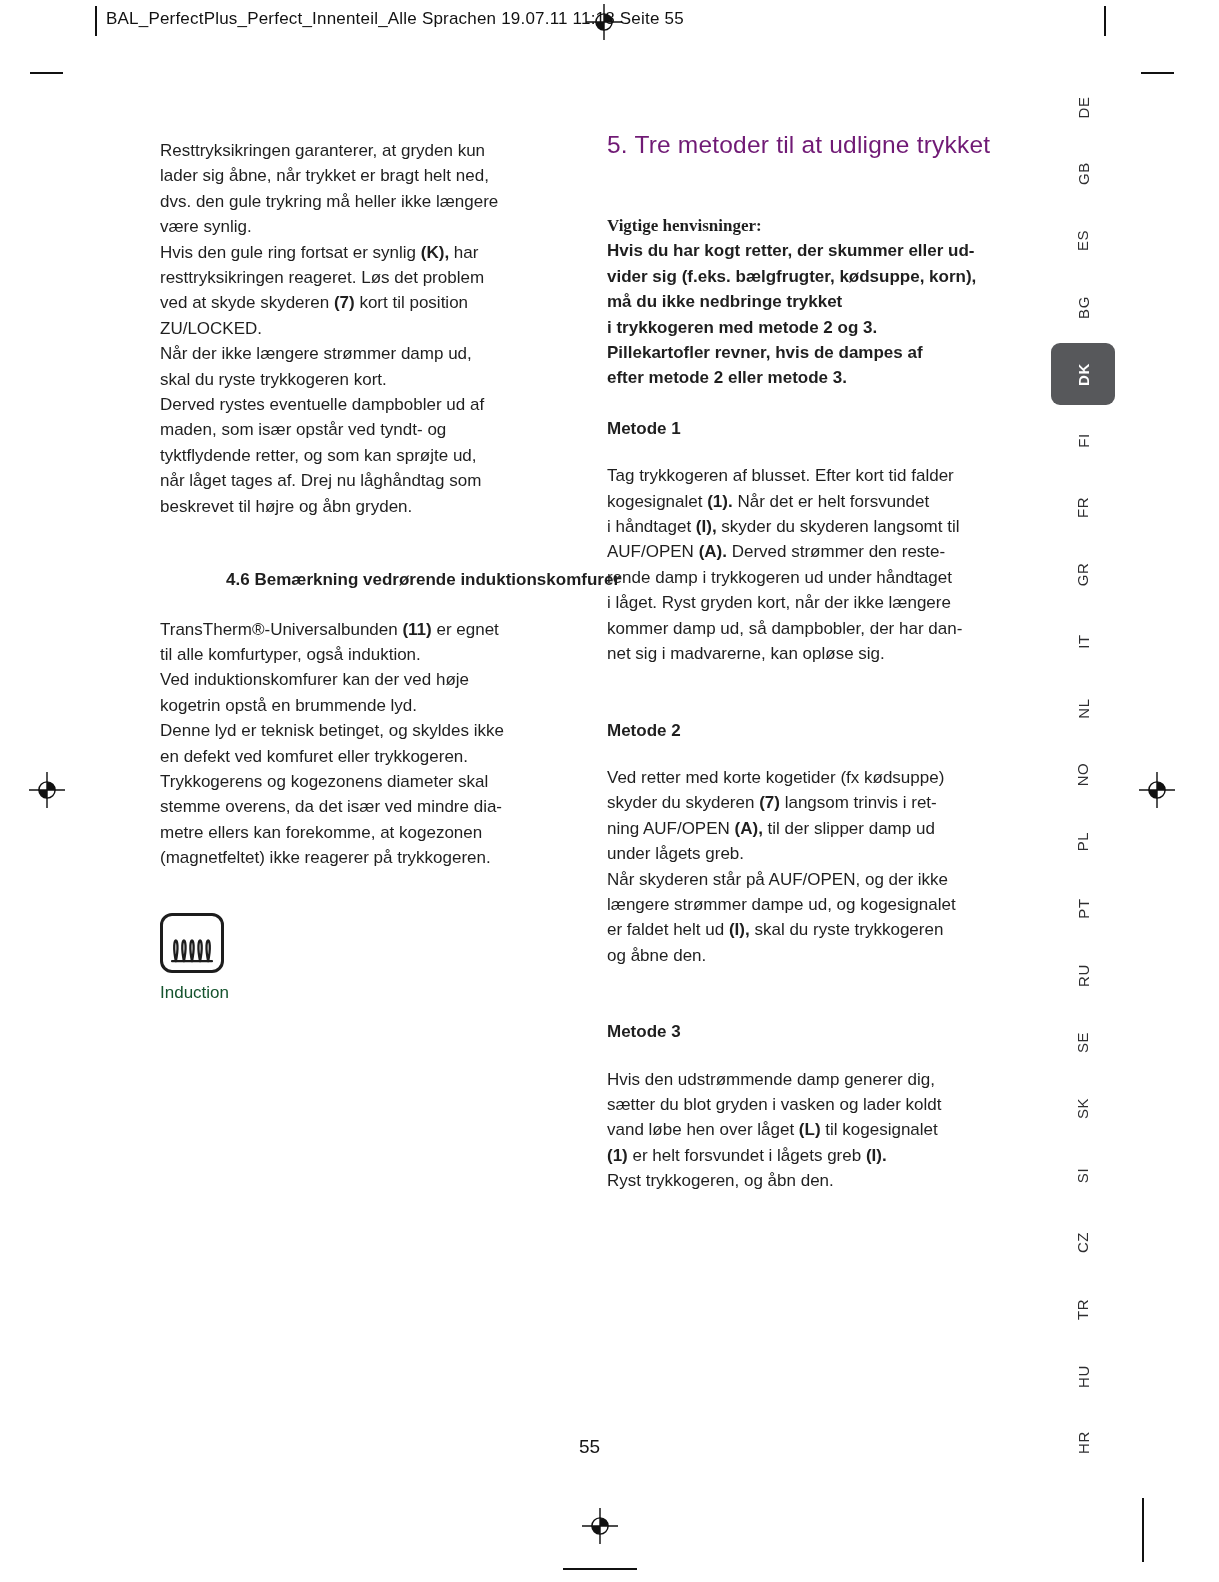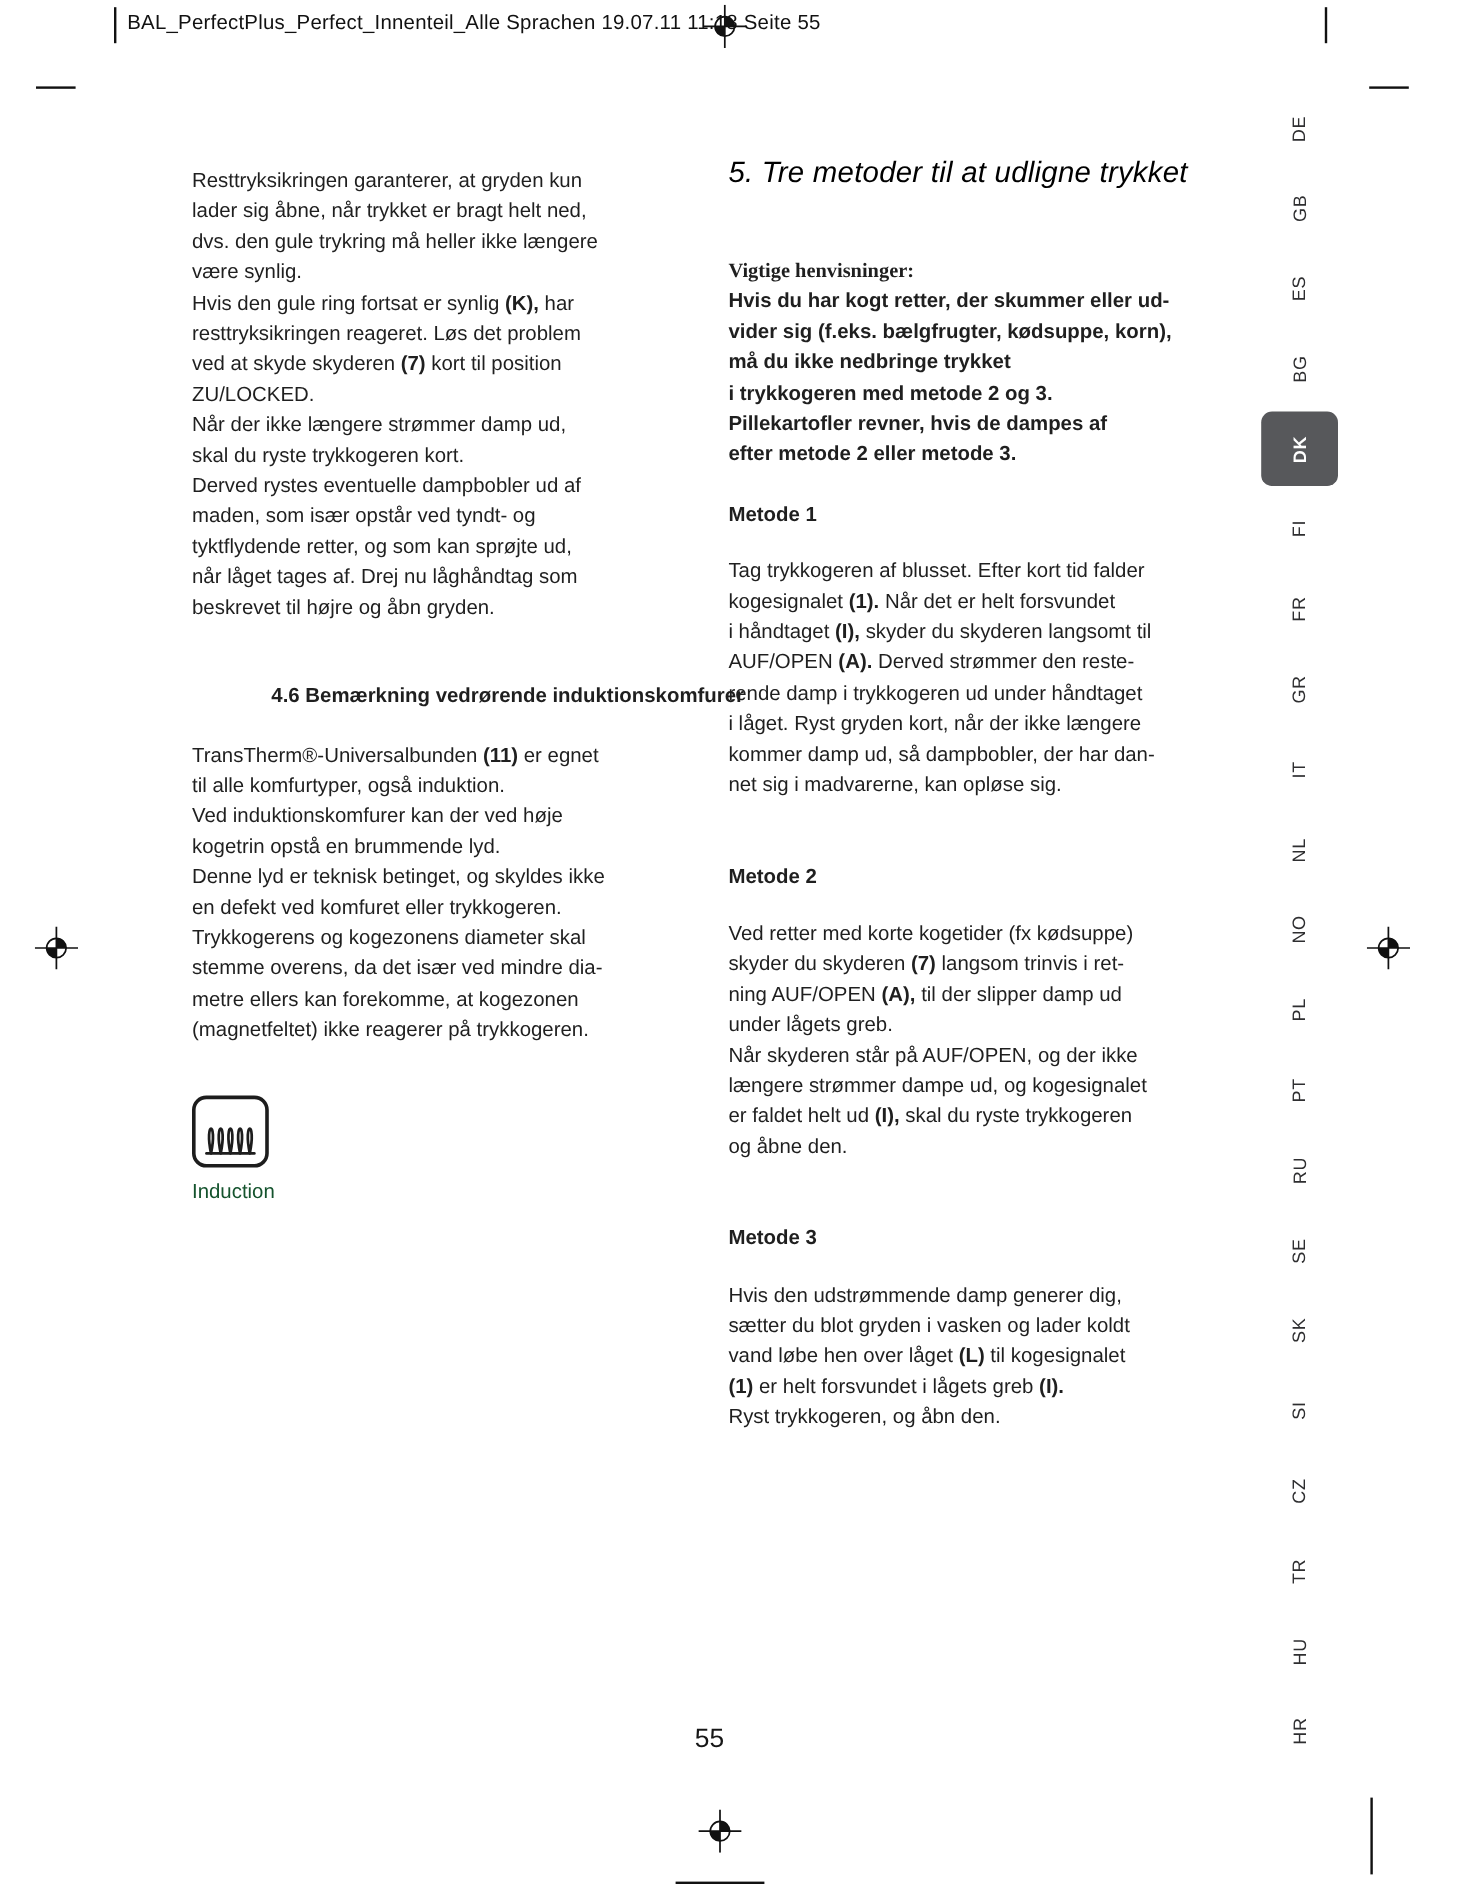--- a/index.html
+++ b/index.html
@@ -25,21 +25,21 @@
   .col-right { position:absolute; left:607px; top:130px; width:470px; font-size:17px; line-height:25.4px; }
   .rich { white-space:pre-line; margin:0; }
   .b { font-weight:bold; }
   .bold-block { font-weight:bold; }
 
   .section-heading {
     font-size:17px; font-weight:bold; margin:48px 0 24px 0; line-height:25.4px;text-align:right;
   }
   .main-title {
     font-size:24.5px; font-weight:400; letter-spacing:0.2px;
-    margin:0 0 53px 0; line-height:30px; color:#000000;font-style:italic;
+    margin:0 0 53px 0; line-height:30px; color:#701a75;
   }
   .imp-heading { font-weight:bold; margin:0;font-family:Liberation Serif, serif; }
   .imp-body    { margin:0 0 25px 0; }
   .warn-block  { margin:0 0 48px 0; }
   .method-heading { font-weight:bold; margin:0 0 22px 0; }
   .method-body { margin:0 0 51px 0; }
   .method-body.last { margin-bottom:0; }
 
   
   .induction-box {
@@ -60,21 +60,21 @@
     box-sizing:border-box;
   }
   .lang-tab span {
     display:block; transform:rotate(-90deg);
     font-size:15px; letter-spacing:0.6px; color:#2e2e30; white-space:nowrap;
   }
   .lang-tab.active { background:#57585b; border-radius:9px; }
   .lang-tab.active span { color:#ffffff; font-weight:bold; }
 
   .page-number {
-    position:absolute; left:579px; top:1436px; font-size:22px; color:#161616;
+    position:absolute; left:579px; top:1436px; font-size:19px; color:#161616;
   }
 </style>
 </head>
 <body>
 
 <div class="vmark" style="left:95px; top:6px; height:30px;"></div>
 <div class="vmark" style="left:1104px; top:6px; height:30px;"></div>
 <span class="header-text">BAL_PerfectPlus_Perfect_Innenteil_Alle Sprachen  19.07.11  11:18  Seite 55</span>
 
 <svg class="regmark" style="left:586px; top:4px;" width="36" height="36" viewBox="0 0 40 40">

